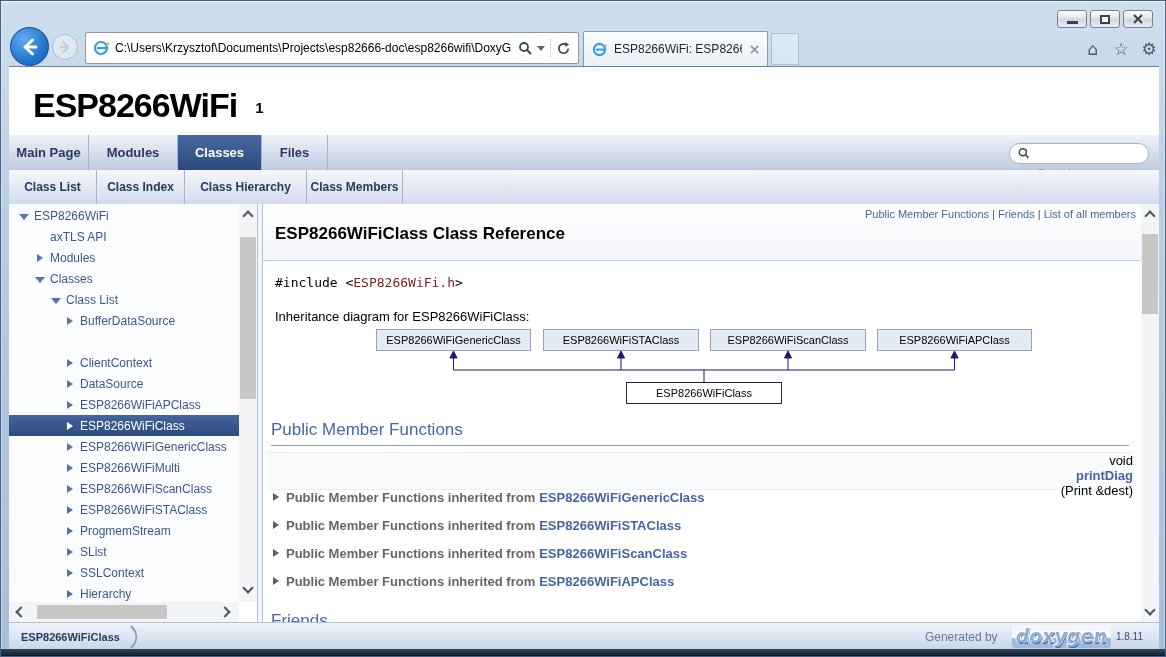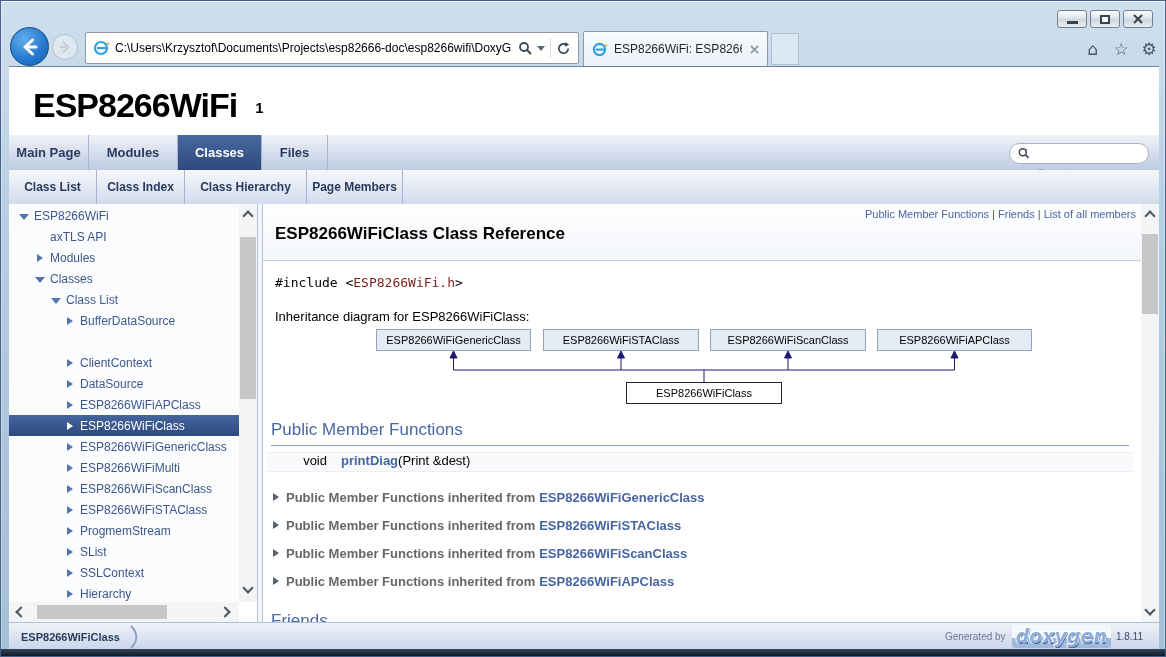--- a/index.html
+++ b/index.html
@@ -107,41 +107,41 @@
   .include-line{ position:absolute; left:12px; top:71px; font-family:"DejaVu Sans Mono", monospace; font-size:13px; color:#000; }
   .include-line .inc-link{ color:#7f1d1d; font-weight:400; cursor:pointer; }
   .inherit-caption{ position:absolute; left:12px; top:105px; font-size:13px; color:#000; }
   .diagram{ position:absolute; left:0; top:125px; width:878px; height:80px; }
   .dbox{ position:absolute; height:22px; line-height:20px; text-align:center; font-size:11px;
          background:#e5ebf5; border:1px solid #96a2bd; color:#000; cursor:pointer; }
   .dbox.child{ background:#fff; border:1px solid #20242a; }
   .dsvg{ position:absolute; left:0; top:0; }
   .members-heading{ position:absolute; left:8px; width:858px; font-size:17px; color:#4967a5;
                     border-bottom:1px solid #879ECB; padding-bottom:5px; }
-  .member-row{ position:absolute; left:4px; top:248px; width:866px; height:20px; background:#f9fafc;
+  .member-row{ position:absolute; left:4px; top:248px; width:866px; height:38px; background:#f9fafc;
                border-top:1px solid #eaeef6; border-bottom:1px solid #eaeef6;
-               display:flex; align-items:flex-start; font-size:13px; }
+               display:flex; align-items:flex-end; font-size:13px;flex-direction:column; }
   .member-row .rtype{ width:60px; text-align:right; flex:0 0 auto; }
   .member-row .mname{ color:#4665A2; font-weight:700; margin-left:14px; cursor:pointer; }
   .inh-row{ position:absolute; left:10px; height:20px; display:flex; align-items:center;
             font-size:13px; font-weight:700; color:#666; cursor:pointer; }
   .inh-tri{ width:0; height:0; border-top:4px solid transparent; border-bottom:4px solid transparent;
             border-left:6px solid #595f6b; margin-right:7px; }
   .inh-row .cls{ color:#4665A2; margin-left:4px; }
   .friends-heading{ top:407px; }
 
   
   .footer{ position:absolute; left:0; top:555px; width:1150px; height:28px;
            background:linear-gradient(#eff3f9,#c9d5e8); border-top:1px solid #b2bed6;
            display:flex; align-items:center; }
   .breadcrumb{ display:flex; align-items:center; height:100%; padding-left:12px;
                font-size:11px; font-weight:700; color:#283A5D; cursor:pointer; }
   .bc-chev{ margin-left:10px; }
   .genby{ margin-left:auto; display:flex; align-items:center; padding-right:16px; }
-  .genby-label{ font-size:10px; color:#6b7a94; margin-right:6px; }
+  .genby-label{ font-size:12px; color:#6b7a94; margin-right:14px; }
   .doxy-logo{ font-family:"DejaVu Sans", sans-serif; font-weight:700; font-style:italic; font-size:19px;
               color:#8fadd6; padding:0 4px 1px 4px; border-radius:3px; cursor:pointer;
               background:linear-gradient(#f4f8fc 55%, #9db9dd 55%);
               text-shadow:-1px -1px 0 #fff, 1px -1px 0 #fff, 1px 1px 0 #46679c, -1px 1px 0 #cdd9ea; }
   .doxy-ver{ font-size:10px; color:#3c4c66; margin-left:5px; }
 
   .bottom-frame{ position:absolute; left:0; top:648px; width:1164px; height:8px;
                  background:linear-gradient(#32465c,#0d141c); }
 </style>
 </head>
@@ -232,21 +232,21 @@
           <path d="M12 4 L16 4 L14 7 Z" fill="#5a6670" transform="translate(-2,-1) scale(0.8)"></path>
         </svg>
         <span class="ph">Search</span>
       </div>
     </div>
 
     <div class="tabrow2">
       <div class="dtab" style="width:88px">Class List</div>
       <div class="dtab" style="width:88px">Class Index</div>
       <div class="dtab" style="width:122px">Class Hierarchy</div>
-      <div class="dtab" style="width:96px">Page Members</div>
+      <div class="dtab" style="width:96px">Class Members</div>
     </div>
 
     <div class="workspace">
 
       <div class="sidebar">
         <div class="trow lvl0" style="top:1px">
             <span class="tri exp"></span>
             <span>ESP8266WiFi</span>
           </div>
         <div class="trow lvl1" style="top:22px">

